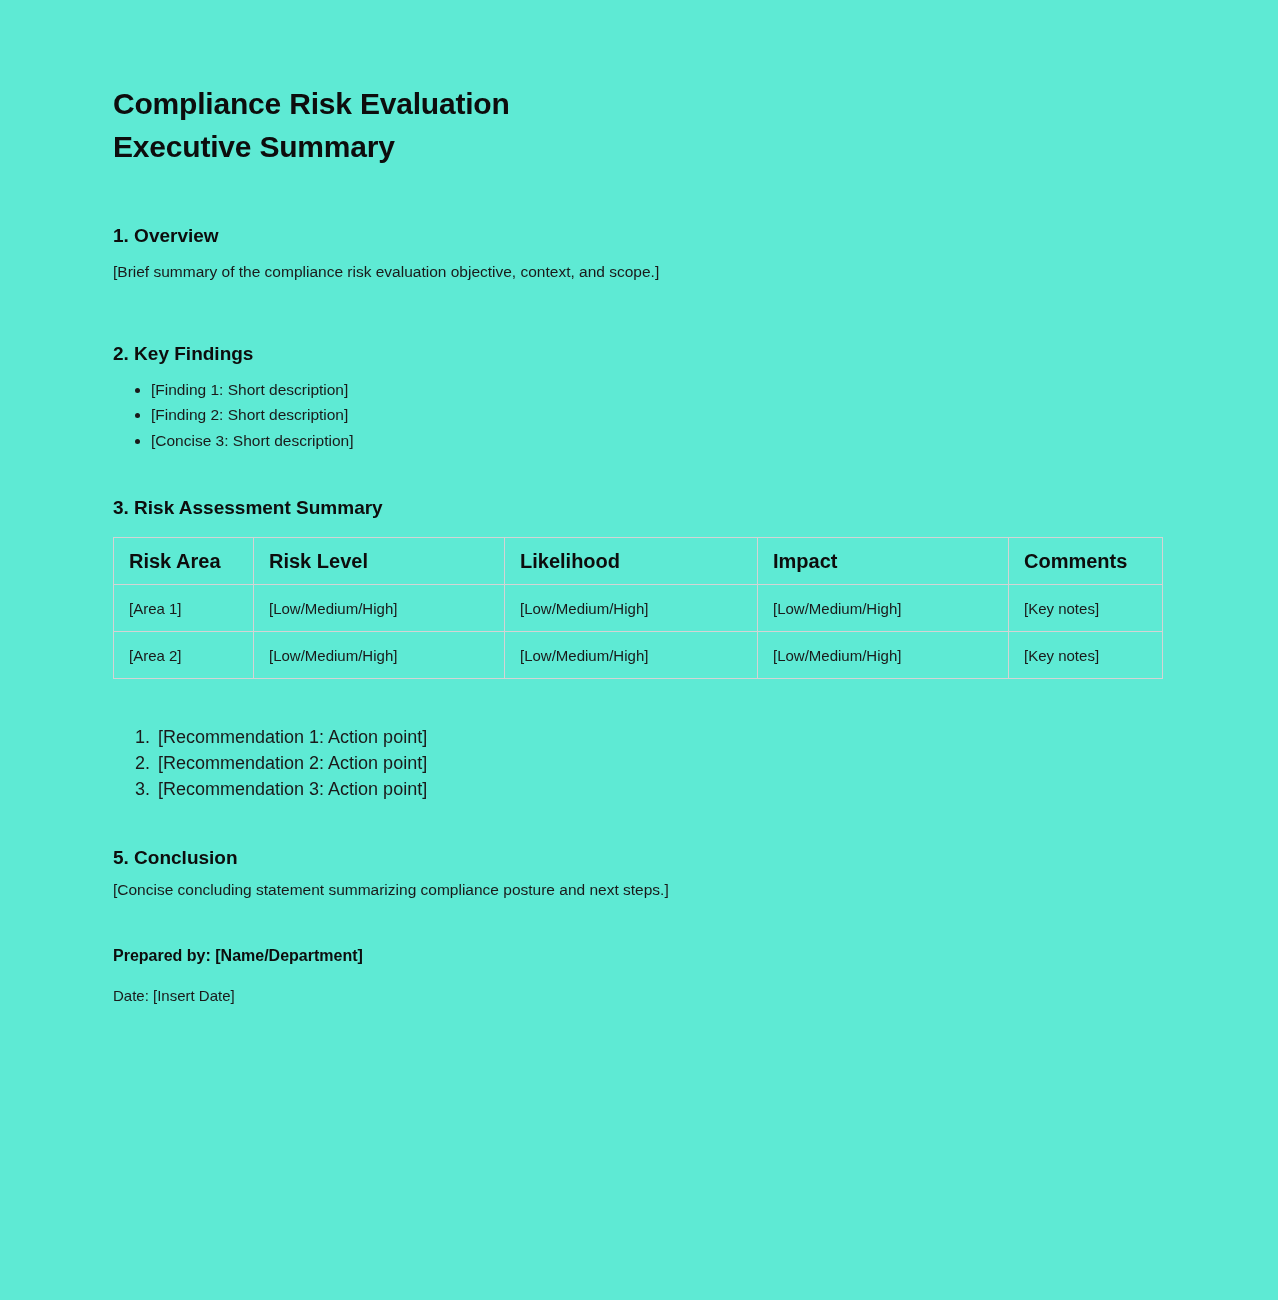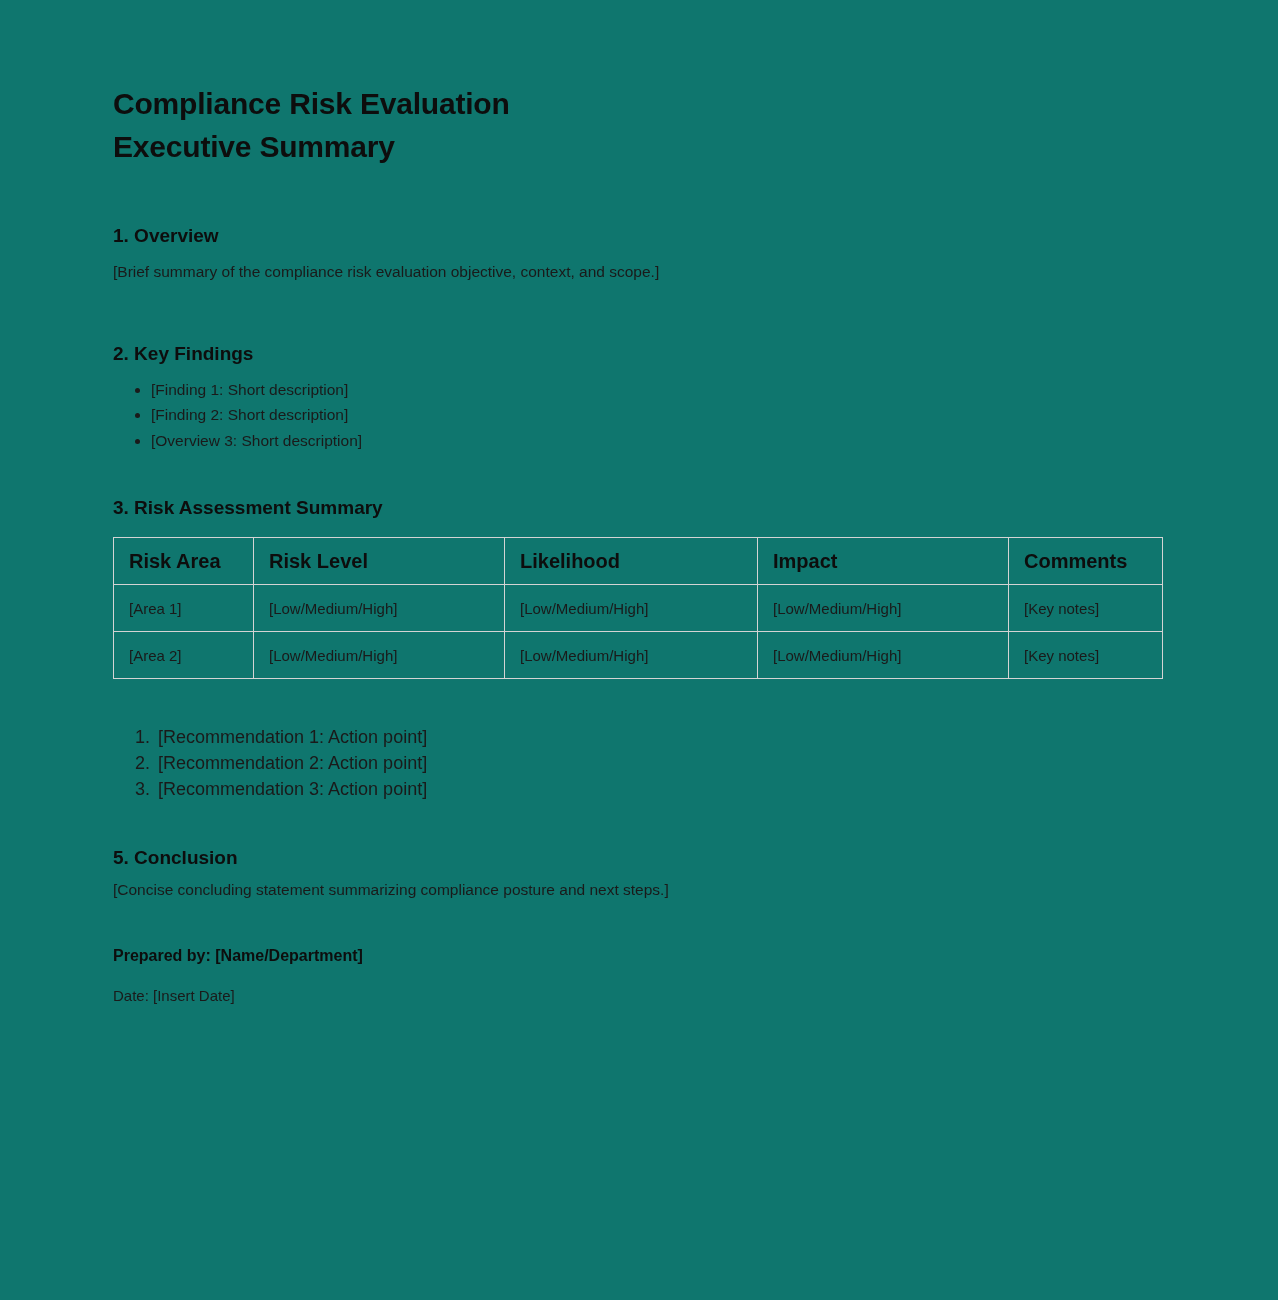--- a/index.html
+++ b/index.html
@@ -13,21 +13,21 @@
     font-family: "Liberation Sans", sans-serif;
     color: #000000;
     -webkit-font-smoothing: antialiased;
   }
 
   .page {
     box-sizing: border-box;
     width: 1278px;
     min-height: 1300px;
     padding: 82px 116px 0 113px;
-    background: #0f766e;
+    background: #5eead4;
   }
 
   
   .doc-title {
     font-size: 30px;
     font-weight: bold;
     line-height: 43px;
     letter-spacing: -0.2px;
     margin: 0;
     color: #0d0d0d;
@@ -142,21 +142,21 @@
   <section class="sec-1">
     <h2 class="section-heading">1. Overview</h2>
     <p class="body-text">[Brief summary of the compliance risk evaluation objective, context, and scope.]</p>
   </section>
 
   <section class="sec-2">
     <h2 class="section-heading">2. Key Findings</h2>
     <ul class="findings-list">
       <li>[Finding 1: Short description]</li>
       <li>[Finding 2: Short description]</li>
-      <li>[Overview 3: Short description]</li>
+      <li>[Concise 3: Short description]</li>
     </ul>
   </section>
 
   <section class="sec-3">
     <h2 class="section-heading">3. Risk Assessment Summary</h2>
     <table class="risk-table">
       <colgroup>
         <col class="c0">
           <col class="c1">
           <col class="c2">

